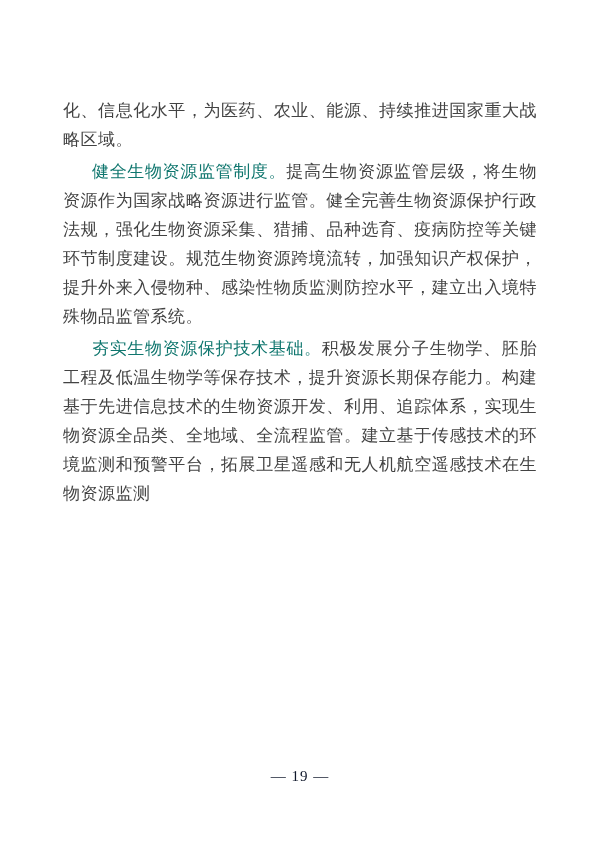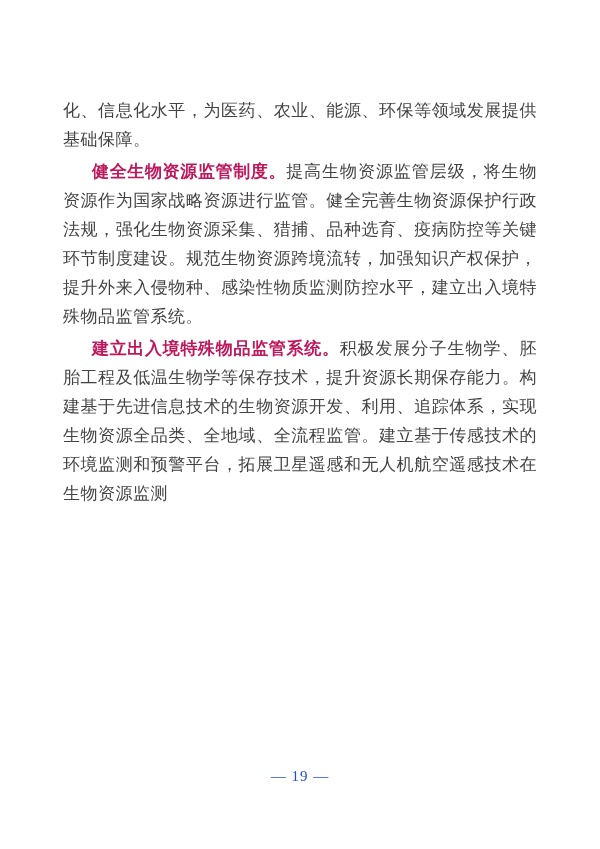--- a/index.html
+++ b/index.html
@@ -35,53 +35,53 @@
   }
   .para.indented {
     text-indent: 29px;
   }
   .section-heading {
     text-indent: 29px;
     color: #262626;
   }
   .lead {
     font-family: "Liberation Sans", "DejaVu Sans", sans-serif;
-    font-weight: bold;
-    color: #be185d;
+    font-weight: normal;
+    color: #0f766e;
     letter-spacing: 0.2px;
   }
   .body-run {
     color: #434343;
   }
   .footer {
     position: absolute;
     left: 0;
     top: 768px;
     width: 600px;
     text-align: center;
     font-size: 15px;
     letter-spacing: 1px;
-    color: #1d4ed8;
+    color: #0f172a;
     font-family: "Liberation Serif", "DejaVu Serif", serif;
   }
 </style>
 </head>
 <body>
 
 <div class="page">
 
   <div class="content">
 
-    <p class="para">化、信息化水平，为医药、农业、能源、环保等领域发展提供基础保障。</p>
+    <p class="para">化、信息化水平，为医药、农业、能源、持续推进国家重大战略区域。</p>
 
 
     <p class="para indented"><span class="lead">健全生物资源监管制度。</span><span class="body-run">提高生物资源监管层级，将生物资源作为国家战略资源进行监管。健全完善生物资源保护行政法规，强化生物资源采集、猎捕、品种选育、疫病防控等关键环节制度建设。规范生物资源跨境流转，加强知识产权保护，提升外来入侵物种、感染性物质监测防控水平，建立出入境特殊物品监管系统。</span></p>
 
 
-    <p class="para indented"><span class="lead">建立出入境特殊物品监管系统。</span><span class="body-run">积极发展分子生物学、胚胎工程及低温生物学等保存技术，提升资源长期保存能力。构建基于先进信息技术的生物资源开发、利用、追踪体系，实现生物资源全品类、全地域、全流程监管。建立基于传感技术的环境监测和预警平台，拓展卫星遥感和无人机航空遥感技术在生物资源监测</span></p>
+    <p class="para indented"><span class="lead">夯实生物资源保护技术基础。</span><span class="body-run">积极发展分子生物学、胚胎工程及低温生物学等保存技术，提升资源长期保存能力。构建基于先进信息技术的生物资源开发、利用、追踪体系，实现生物资源全品类、全地域、全流程监管。建立基于传感技术的环境监测和预警平台，拓展卫星遥感和无人机航空遥感技术在生物资源监测</span></p>
 
   </div>
 
   <div class="footer">
     <span>— 19 —</span>
   </div>
 
 </div>
 
 </body></html>

